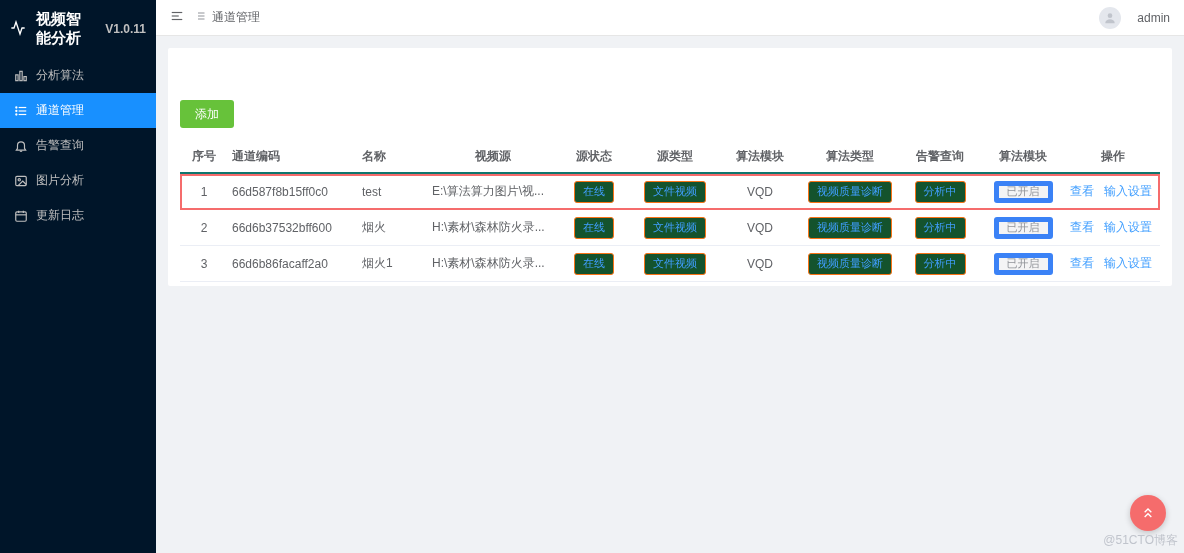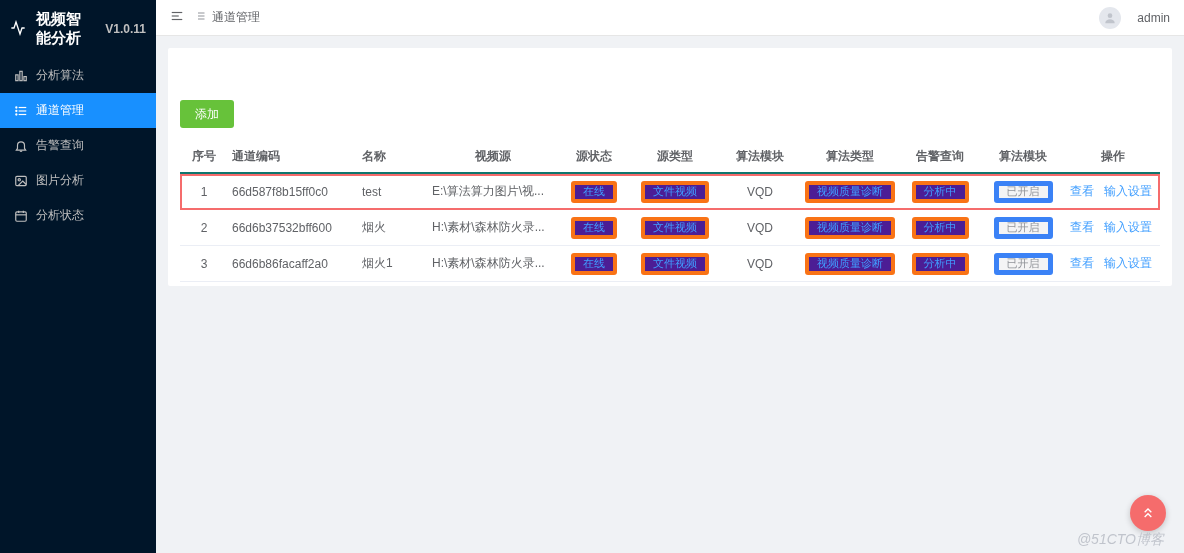--- a/index.html
+++ b/index.html
@@ -44,29 +44,29 @@
   .c-src  { width:130px; }
   .c-st   { width:72px; }
   .c-type { width:90px; }
   .c-alg  { width:80px; }
   .c-algt { width:100px; }
   .c-ana  { width:80px; }
   .c-warn { width:86px; }
   .c-ops  { flex:1; }
 
   .tag { display:inline-flex; align-items:center; justify-content:center; padding:0 8px; height:22px; border-radius:3px; font-size:11px; }
-  .tag-blue { color:#409eff; background:#4c1d95; border:4px solid #f97316; }
+  .tag-blue { color:#409eff; background:#14532d; border:1px solid #f97316; }
   .tag-plain { color:#909399; background:#f4f4f5; border:5px solid #3b82f6; }
 
   .ops { display:flex; gap:10px; justify-content:flex-end; padding-right:6px; }
   .lnk { color:#409eff; cursor:pointer; }
 
   .fab { position:fixed; right:18px; bottom:22px; width:36px; height:36px; border-radius:50%; background:#f56c6c; color:#fff; display:flex; align-items:center; justify-content:center; font-size:16px; cursor:pointer; box-shadow:0 2px 6px rgba(0,0,0,.2); }
 
-  .wm { position:fixed; right:20px; bottom:4px; color:#c0c4cc; font-size:14px; pointer-events:none;font-style:italic; }
+  .wm { position:fixed; right:6px; bottom:4px; color:#c0c4cc; font-size:12px; pointer-events:none; }
 </style>
 </head>
 <body>
 
 <div class="app">
 
   <aside class="sidebar">
     <div class="logo">
       <span class="ico">
         <svg width="16" height="16" viewBox="0 0 24 24" fill="none" stroke="#fff" stroke-width="2">
@@ -121,21 +121,21 @@
         </li>
         <li>
           <span class="ico">
             <svg width="14" height="14" viewBox="0 0 24 24" fill="none" stroke="currentColor" stroke-width="2">
               <rect x="3" y="5" width="18" height="16" rx="2"></rect>
               <line x1="3" y1="10" x2="21" y2="10"></line>
               <line x1="8" y1="3" x2="8" y2="7"></line>
               <line x1="16" y1="3" x2="16" y2="7"></line>
             </svg>
           </span>
-          <span>分析状态</span>
+          <span>更新日志</span>
         </li>
       </ul>
   </aside>
 
   <section class="main">
     <div class="topbar">
       <div class="left">
         <span>
           <svg width="14" height="14" viewBox="0 0 24 24" fill="none" stroke="#606266" stroke-width="2">
               <line x1="3" y1="6" x2="21" y2="6"></line>

